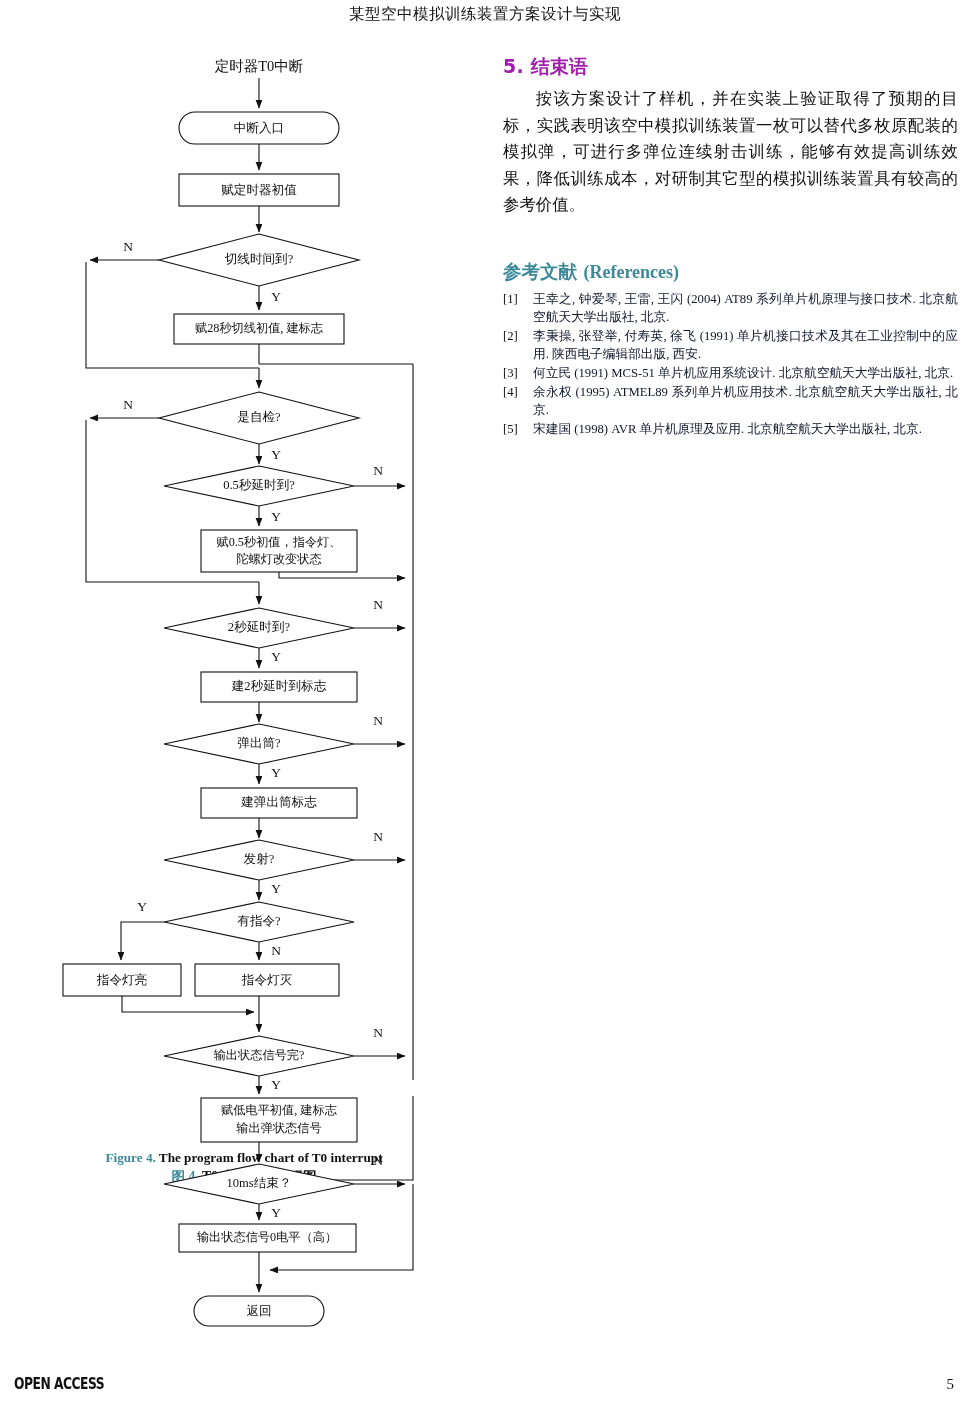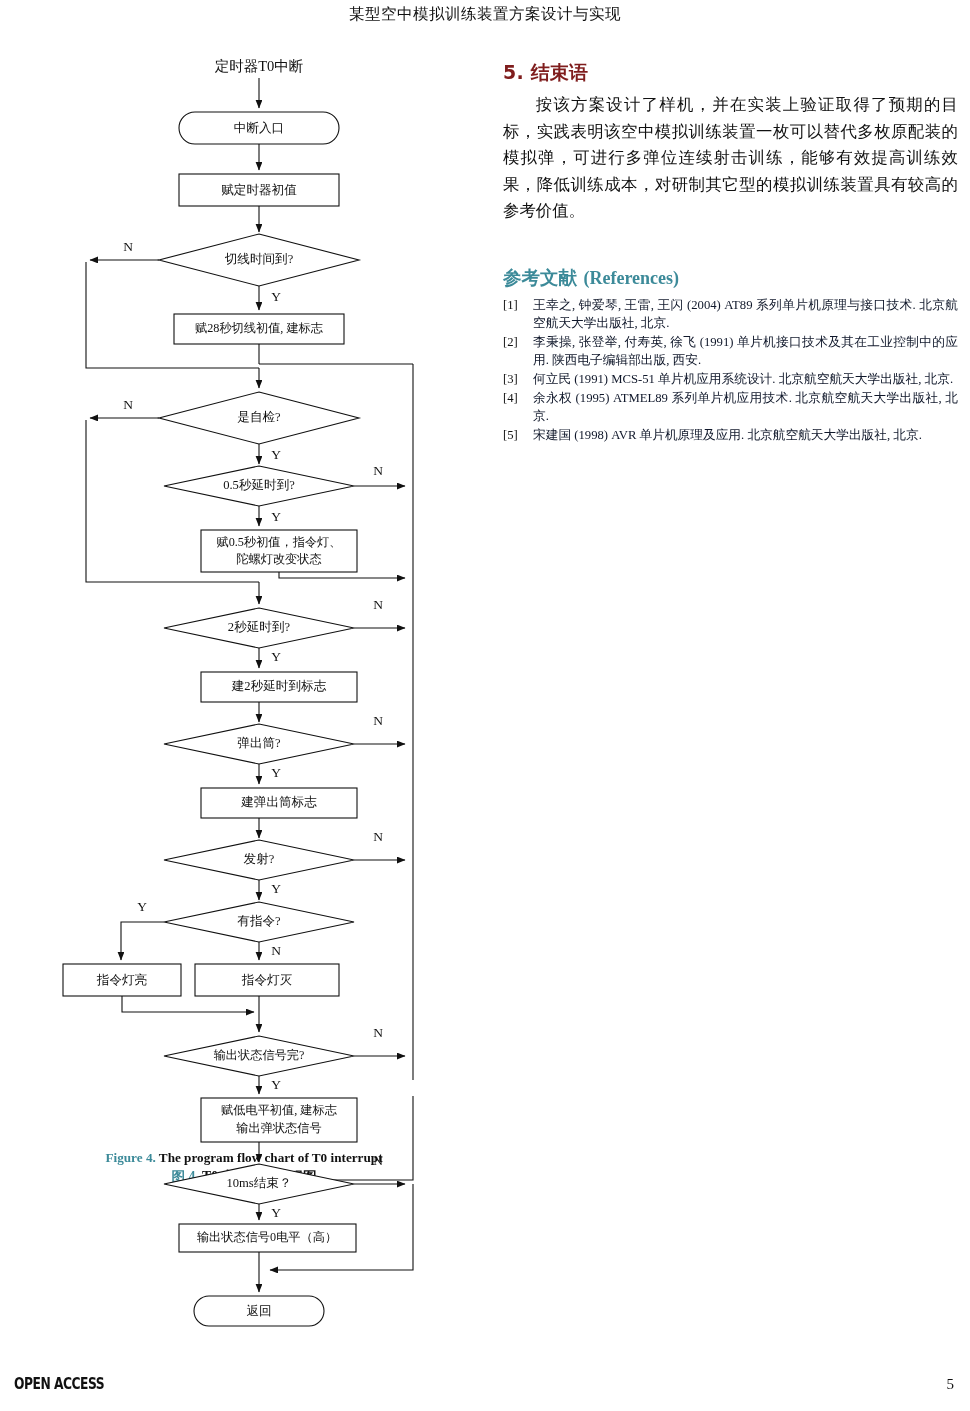--- a/index.html
+++ b/index.html
@@ -43,23 +43,23 @@
   .caption{
     width:452px;text-align:center;margin-top:6px;
     font-family:"Liberation Serif","DejaVu Serif",serif;
     font-weight:bold;font-size:13.2px;line-height:1.45;color:#111;
   }
   .caption .lbl{color:#3c8a99;}
   .caption .cn{font-size:13.6px;}
 
   
   h2.sec{
-    margin:8px 0 2px 0;
+    margin:2px 0 2px 0;
     font-family:"DejaVu Sans","Liberation Sans",sans-serif;
-    font-weight:bold;font-size:19px;color:#7f1d1d;letter-spacing:.2px;
+    font-weight:bold;font-size:19px;color:#a21caf;letter-spacing:.2px;
   }
   .body-p{
     margin:6px 0 0 0;text-indent:2em;
     font-size:16.4px;line-height:1.62;text-align:justify;color:#111;
     font-family:"Liberation Serif","DejaVu Serif",serif;
   }
   h2.refs{
     margin:40px 0 6px 0;
     font-family:"DejaVu Sans","Liberation Sans",sans-serif;
     font-weight:bold;font-size:18.5px;color:#3c8a99;

